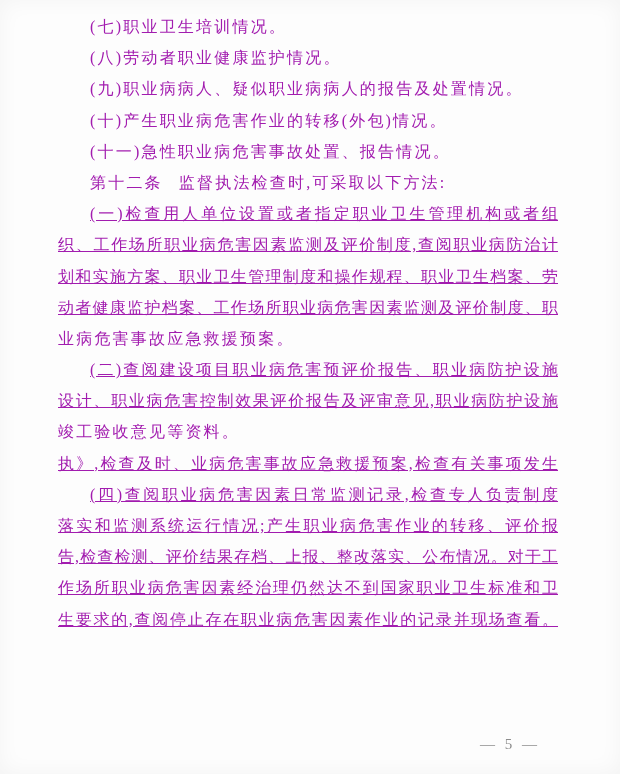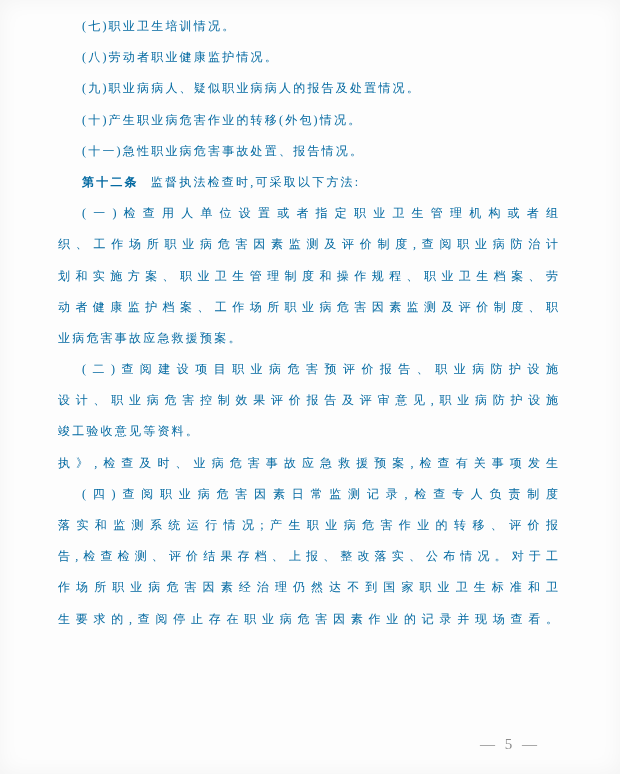--- a/index.html
+++ b/index.html
@@ -17,36 +17,37 @@
     background: #fdfdfd;
     box-shadow: inset 0 0 22px rgba(0,0,0,0.045);
     font-family: "Liberation Serif", "DejaVu Serif", serif;
     color: #3a3a3a;
     box-sizing: border-box;
     padding: 11px 62px 0 58px;
   }
   .line {
     height: 31.2px;
     line-height: 31.2px;
-    font-size: 12px;
+    font-size: 16px;
     letter-spacing: 2.2px;
     white-space: nowrap;
-    color: #0369a1;
+    color: #a21caf;
   }
   .line.justify {
     letter-spacing: normal;
     white-space: normal;
     text-align: justify;
     text-align-last: justify;
+    text-decoration: underline;
   }
   .line.indent {
     text-indent: 2em;
   }
   .bold-lead {
-    font-weight: bold;
+    font-weight: normal;
     margin-right: 1em;
     letter-spacing: 2.2px;
     margin-top: 41px;
   }
   .page-number {
     position: absolute;
     right: 80px;
     top: 736px;
     font-size: 15px;
     letter-spacing: 3px;

